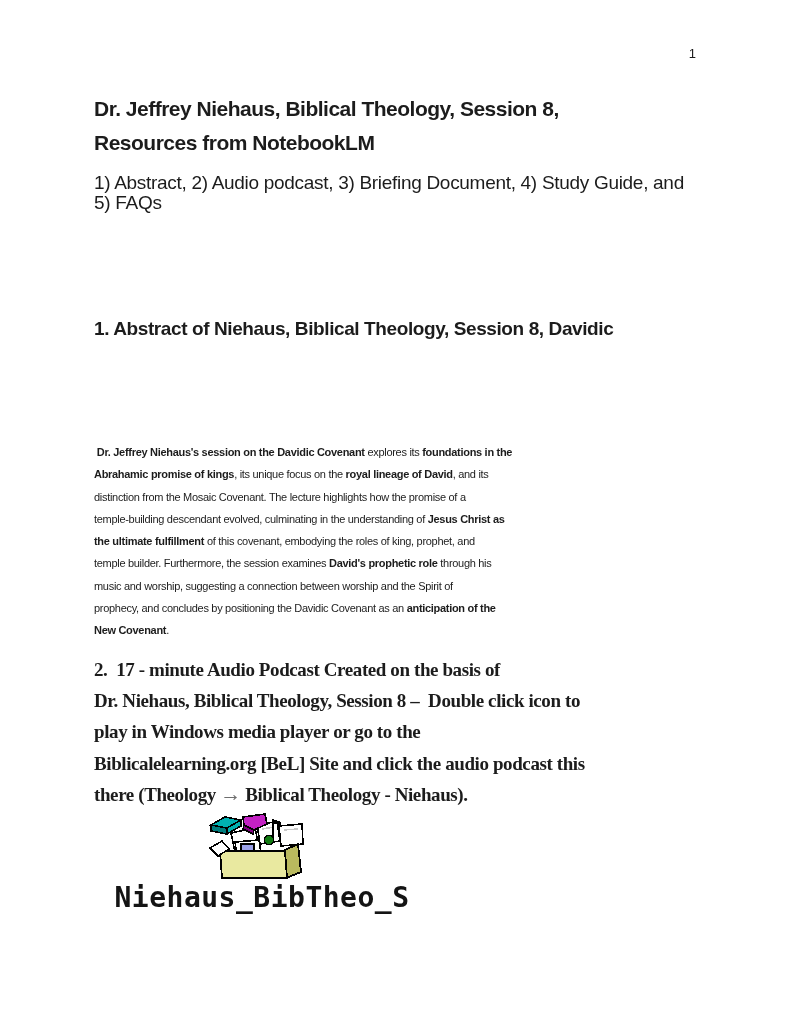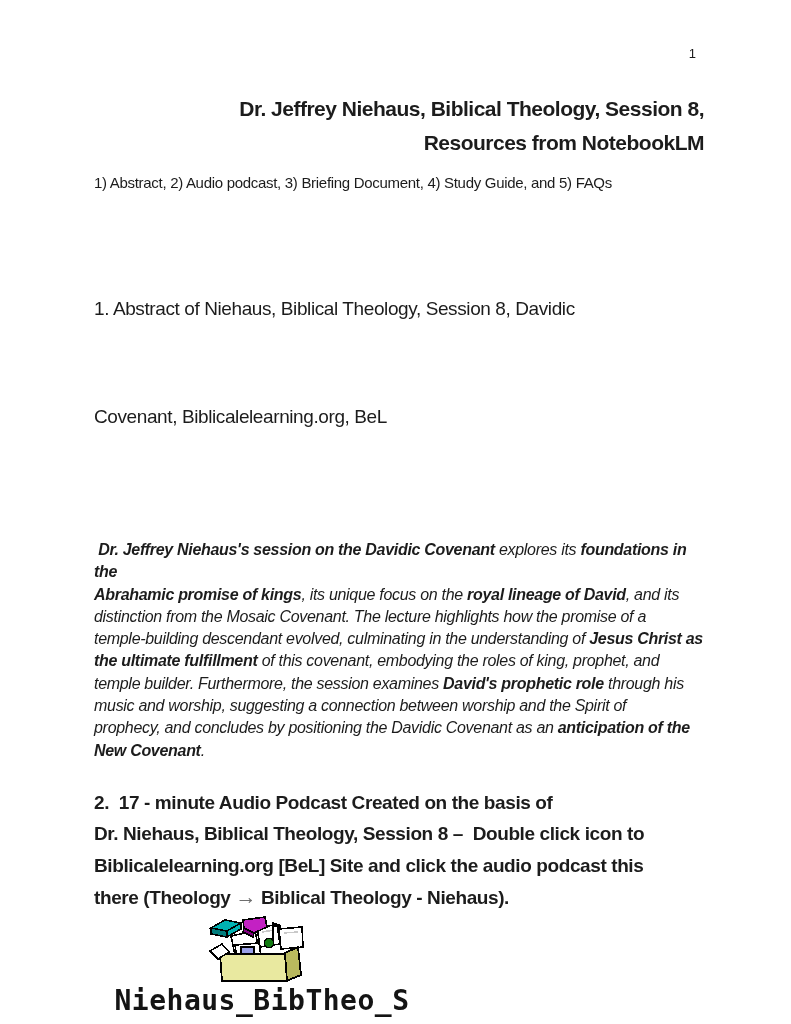--- a/index.html
+++ b/index.html
@@ -20,55 +20,55 @@
     color: var(--text, #1c1c1c);
   }
   .content {
     position: absolute;
     left: 94px;
     top: 0;
     width: 610px;
   }
   .doc-title {
     margin-top: 92px;
-    text-align: right;
+    text-align: left;
     font-weight: 700;
     font-size: 21px;
     line-height: 34px;
     letter-spacing: -0.5px;
   }
   .resources-line {
     margin-top: 13px;
-    font-size: 15px;
+    font-size: 19px;
     line-height: 20px;
     letter-spacing: -0.3px;
   }
   .h1-block {
     margin-top: 26px;
-    font-weight: 400;
+    font-weight: 700;
     font-size: 19px;
     line-height: 36px;
     letter-spacing: -0.4px;
     white-space: pre;
   }
   .abstract-paragraph {
-    margin-top: 32px;
-    font-size: 16px;
+    margin-top: 22px;
+    font-size: 11px;
     line-height: 22.3px;
     letter-spacing: -0.3px;
     white-space: pre-wrap;
-    font-style: italic;
   }
   .abstract-paragraph .b { font-weight: 700; }
   .h2-block {
-    margin-top: 25px;
+    margin-top: 12px;
     font-weight: 700;
     font-size: 19px;
     line-height: 31.4px;
     letter-spacing: -0.4px;
+    font-family: Liberation Serif, serif;
   }
   .h2-block > div { white-space: pre; }
   .arrow-glyph {
     color: var(--arrow_gray, #6e6e6e);
     font-weight: 700;
     font-size: 21px;
   }
   .media-object {
     margin-top: 0px;
     width: 340px;
@@ -102,28 +102,28 @@
 
     <div class="doc-title">
       <div>Dr. Jeffrey Niehaus, Biblical Theology, Session 8,</div>
       <div>Resources from NotebookLM</div>
     </div>
 
     <div class="resources-line">1) Abstract, 2) Audio podcast, 3) Briefing Document, 4) Study Guide, and 5) FAQs</div>
 
     <div class="h1-block">
       <div>1. Abstract of Niehaus, Biblical Theology, Session 8, Davidic</div>
-      <div>Covenant, Biblicalelearning.org, BeL</div>
     </div>
 
     <div class="abstract-paragraph"><span class="b"> Dr. Jeffrey Niehaus's session on the Davidic Covenant</span><span> explores its </span><span class="b">foundations in the</span><br><span class="b">Abrahamic promise of kings</span><span>, its unique focus on the </span><span class="b">royal lineage of David</span><span>, and its</span><br><span>distinction from the Mosaic Covenant. The lecture highlights how the promise of a</span><br><span>temple-building descendant evolved, culminating in the understanding of </span><span class="b">Jesus Christ as</span><br><span class="b">the ultimate fulfillment</span><span> of this covenant, embodying the roles of king, prophet, and</span><br><span>temple builder. Furthermore, the session examines </span><span class="b">David's prophetic role</span><span> through his</span><br><span>music and worship, suggesting a connection between worship and the Spirit of</span><br><span>prophecy, and concludes by positioning the Davidic Covenant as an </span><span class="b">anticipation of the</span><br><span class="b">New Covenant</span><span>.</span></div>
 
     <div class="h2-block">
       <div>2.  17 - minute Audio Podcast Created on the basis of</div>
       <div>Dr. Niehaus, Biblical Theology, Session 8 –  Double click icon to</div>
+      <div>play in Windows media player or go to the</div>
       <div>Biblicalelearning.org [BeL] Site and click the audio podcast this</div>
       <div><span>there (Theology </span><span class="arrow-glyph">→</span><span> Biblical Theology - Niehaus).</span></div>
     </div>
 
     <div class="media-object">
       <div class="media-icon-wrap">
         <svg width="102" height="70" viewBox="0 0 100 70" shape-rendering="crispEdges">
 
           <polygon points="24,22 48,17 52,36 28,41" fill="var(--icon-paper)" stroke="var(--icon-outline)" stroke-width="1.6"></polygon>
           <polygon points="50,13 70,11 73,30 53,33" fill="var(--icon-paper)" stroke="var(--icon-outline)" stroke-width="1.6"></polygon>

